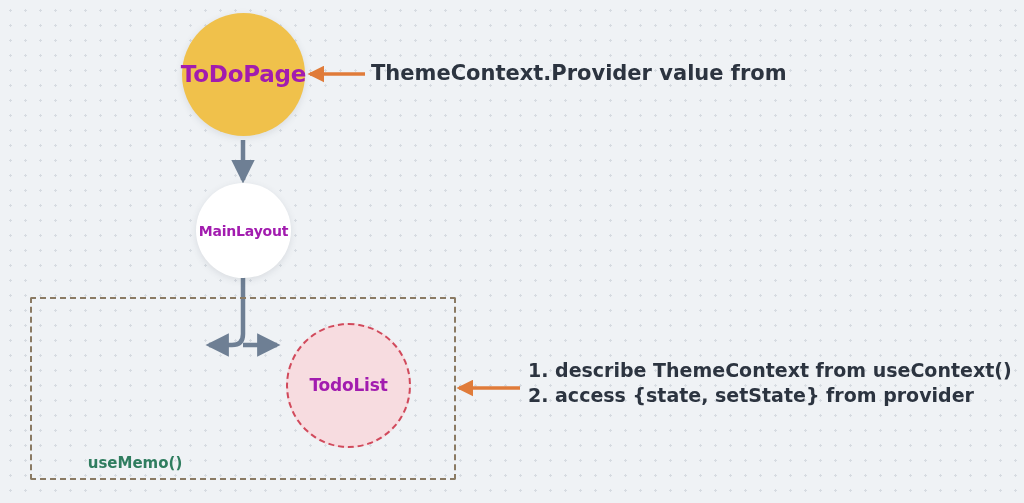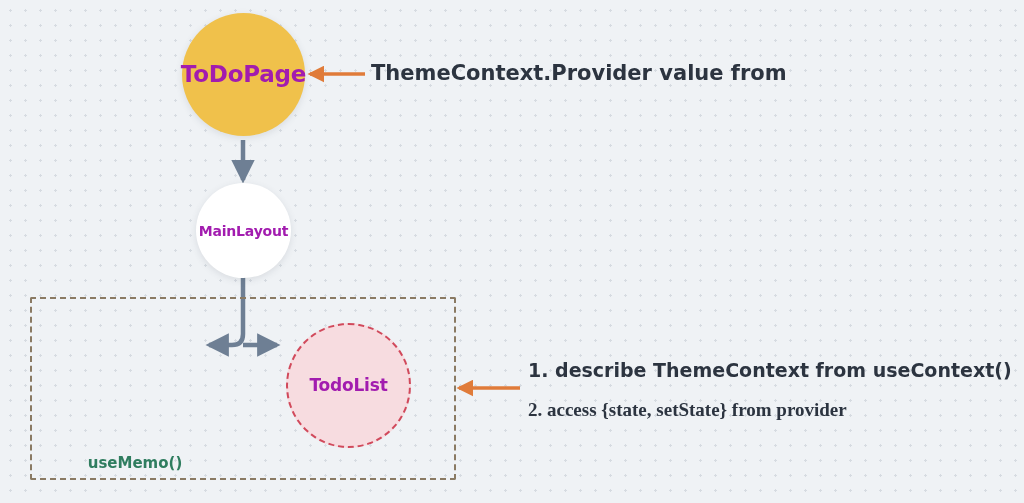--- a/index.html
+++ b/index.html
@@ -141,21 +141,21 @@
     left: 371px;
     top: 63px;
     font-size: 21px;
   }
   .annotation-list {
     left: 528px;
     top: 361px;
     font-size: 19px;
   }
   .annotation-list .ann-line { display: block; }
-  .annotation-list .ann-line + .ann-line { margin-top: 20px; font-family: Liberation Serif, serif; }
+  .annotation-list .ann-line + .ann-line { margin-top: 6px; }
 </style>
 </head>
 <body>
 
 <div id="canvas">
 
   <svg id="edges" viewBox="0 0 1024 503" width="1024" height="503" xmlns="http://www.w3.org/2000/svg">
     <defs>
       <marker id="arrow-gray" viewBox="0 0 10 10" refX="8.5" refY="5" markerWidth="5.2" markerHeight="5.2" orient="auto-start-reverse">
         <path d="M 0 0 L 10 5 L 0 10 z" fill="#6e7f94"></path>

